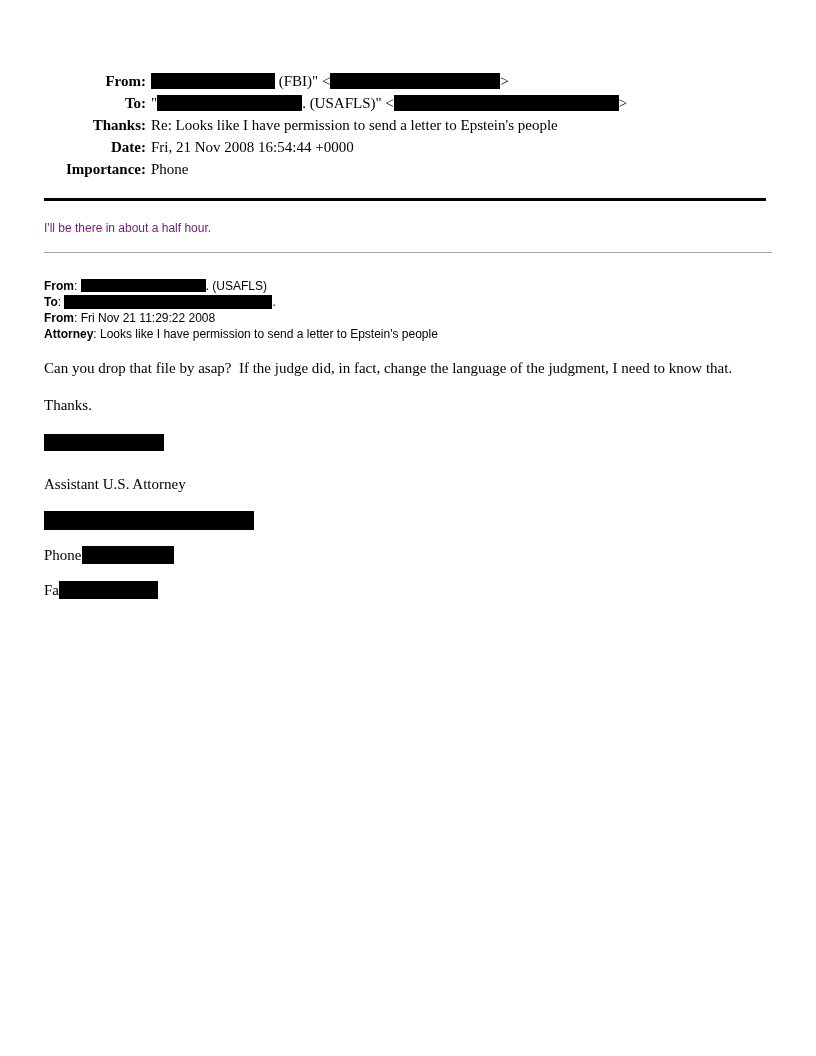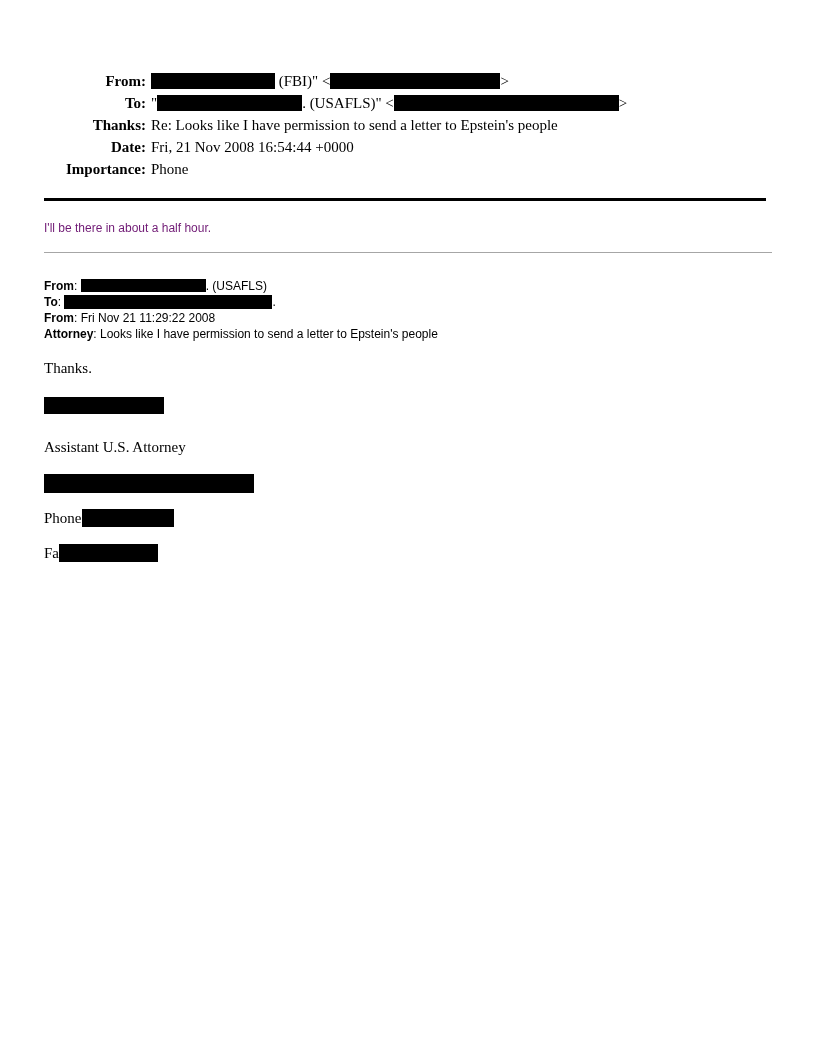--- a/index.html
+++ b/index.html
@@ -110,20 +110,21 @@
     <div><span class="b">From</span><span>: </span><span class="redact r-q-from"></span><span>. (USAFLS)</span></div>
 
     <div><span class="b">To</span><span>: </span><span class="redact r-q-to"></span><span>.</span></div>
 
     <div><span class="b">From</span><span>: </span><span>Fri Nov 21 11:29:22 2008</span></div>
 
     <div><span class="b">Attorney</span><span>: </span><span>Looks like I have permission to send a letter to Epstein's people</span></div>
 
   </div>
 
+  <p class="body-para">Can you drop that file by asap?  If the judge did, in fact, change the language of the judgment, I need to know that.</p>
   <p class="body-para">Thanks.</p>
 
   <div class="redact r-sig-name sig-gap-bar"></div>
 
   <p class="sig-line">Assistant U.S. Attorney</p>
 
   <div class="redact r-sig-addr sig-gap-bar"></div>
 
 
   <p class="sig-contact"><span>Phone</span><span class="redact r-phone"></span></p>

